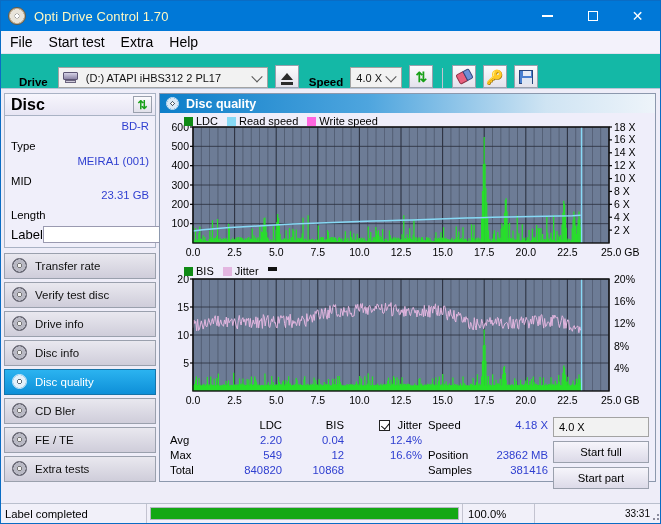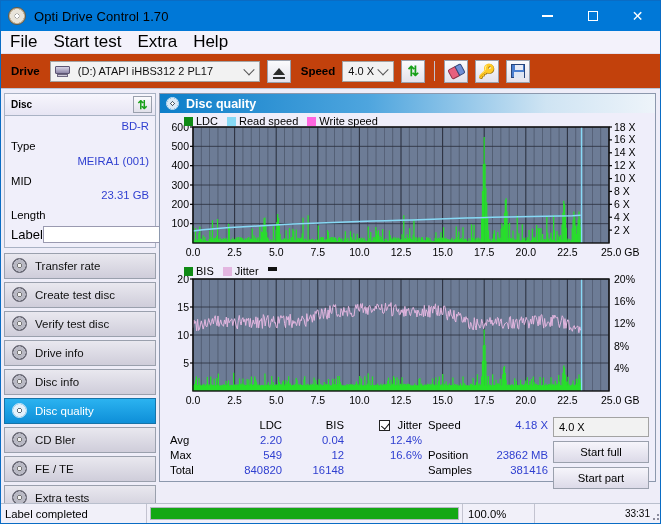--- a/index.html
+++ b/index.html
@@ -21,39 +21,39 @@
     height:30px;background:#0078d7;display:flex;align-items:center;
     position:relative;
   }
   .tb-icon{
     width:18px;height:18px;margin-left:7px;margin-right:8px;
     border-radius:50%;
     background:radial-gradient(circle at 50% 50%, #fdfdfd 0 14%, #9a9a9a 15% 22%, #e8e4da 23% 60%, #c8b9a0 61% 80%, #8c7a5e 81% 100%);
     border:1px solid #6b5b41;box-sizing:border-box;
     display:inline-block;
   }
-  .tb-title{color:#000000;font-size:13px;letter-spacing:.1px;}
+  .tb-title{color:#fef9c3;font-size:13px;letter-spacing:.1px;}
   .tb-btns{position:absolute;right:0;top:0;height:30px;display:flex;}
   .tb-btn{width:45px;height:30px;display:flex;align-items:center;justify-content:center;
           color:#fff;font-size:13px;}
   .tb-btn.close{font-size:14px;}
   .sq{width:10px;height:10px;border:1.4px solid #fff;box-sizing:border-box;}
   .dash{width:11px;height:1.6px;background:#fff;}
 
   
   .menubar{
     height:22px;background:#f3f2fb;display:flex;align-items:center;
     padding-left:9px;border-bottom:1px solid #e3e1ef;
   }
-  .menuitem{font-size:17px;color:#000;margin-right:16px;}
+  .menuitem{font-size:14px;color:#000;margin-right:16px;}
 
   
   .toolbar{
-    height:34px;background:#c2410c;display:flex;align-items:center;
-    padding-left:10px;border-bottom:1px solid #b9c4d6;
+    height:34px;background:#14b8a6;display:flex;align-items:flex-end;
+    padding-left:18px;border-bottom:1px solid #b9c4d6;
   }
   .tlabel{font-weight:bold;font-size:11.5px;color:#000;}
   .combo{
     height:21px;border:1px solid #a3a3a3;background:#f2f2f2;
     display:flex;align-items:center;box-sizing:border-box;position:relative;
     font-size:11px;color:#111;
   }
   .combo .cv{padding-left:5px;white-space:nowrap;overflow:hidden;}
   .combo .carat{
     position:absolute;right:6px;top:50%;transform:translateY(-60%);
@@ -86,21 +86,21 @@
   
   .body{display:flex;height:393px;}
   .sidebar{width:158px;padding:4px 3px 0 3px;box-sizing:border-box;}
 
   .disc-panel{border:1px solid #a9b2c4;background:#f0effa;box-sizing:border-box;}
   .disc-head{
     height:21px;display:flex;align-items:center;justify-content:space-between;
     padding:0 3px 0 6px;border-bottom:1px solid #a9b2c4;
     background:linear-gradient(#f7f6fd,#e7e5f3);
   }
-  .disc-head b{font-size:10px;}
+  .disc-head b{font-size:16px;}
   .mini-btn{width:19px;height:17px;border:1px solid #9aa0ad;background:linear-gradient(#fbfbfd,#e1e0ea);
             display:flex;align-items:center;justify-content:center;box-sizing:border-box;}
   .disc-rows{padding:3px 6px 4px 6px;}
   .drow{display:flex;justify-content:space-between;line-height:14.5px;font-size:11.3px;}
   .drow .k{color:#000;margin-top:20px;}
   .drow .v{color:#2f3fd0;}
   .labelrow{display:flex;align-items:center;margin-top:3px;}
   .lbl-txt{font-size:13px;width:35px;}
   .lbl-input{flex:1;height:17px;border:1px solid #9a9ab0;background:#fff;box-sizing:border-box;}
   .cdico{width:18px;height:17px;border:1px solid #9aa0ad;background:linear-gradient(#fbfbfd,#e1e0ea);
@@ -276,24 +276,20 @@
                 <span class="cddot"></span>
               </div>
           </div>
         </div>
       </div>
 
       <div class="navs">
         <div class="nav">
           <span class="nic"></span>
           <span>Transfer rate</span>
-        </div>
-        <div class="nav">
-          <span class="nic"></span>
-          <span>Create test disc</span>
         </div>
         <div class="nav">
           <span class="nic"></span>
           <span>Verify test disc</span>
         </div>
         <div class="nav">
           <span class="nic"></span>
           <span>Drive info</span>
         </div>
         <div class="nav">
@@ -1470,21 +1466,21 @@
           <div class="scol" style="width:70px">
             <div class="h">LDC</div>
             <div class="d">2.20</div>
             <div class="d">549</div>
             <div class="d">840820</div>
           </div>
           <div class="scol" style="width:62px">
             <div class="h">BIS</div>
             <div class="d">0.04</div>
             <div class="d">12</div>
-            <div class="d">16148</div>
+            <div class="d">10868</div>
           </div>
           <div class="scol" style="width:78px">
             <div class="h" style="text-align:right">
               <span class="chk"></span>
               <span style="margin-left:4px">Jitter</span>
             </div>
             <div class="d">12.4%</div>
             <div class="d">16.6%</div>
             <div class="d"></div>
           </div>

